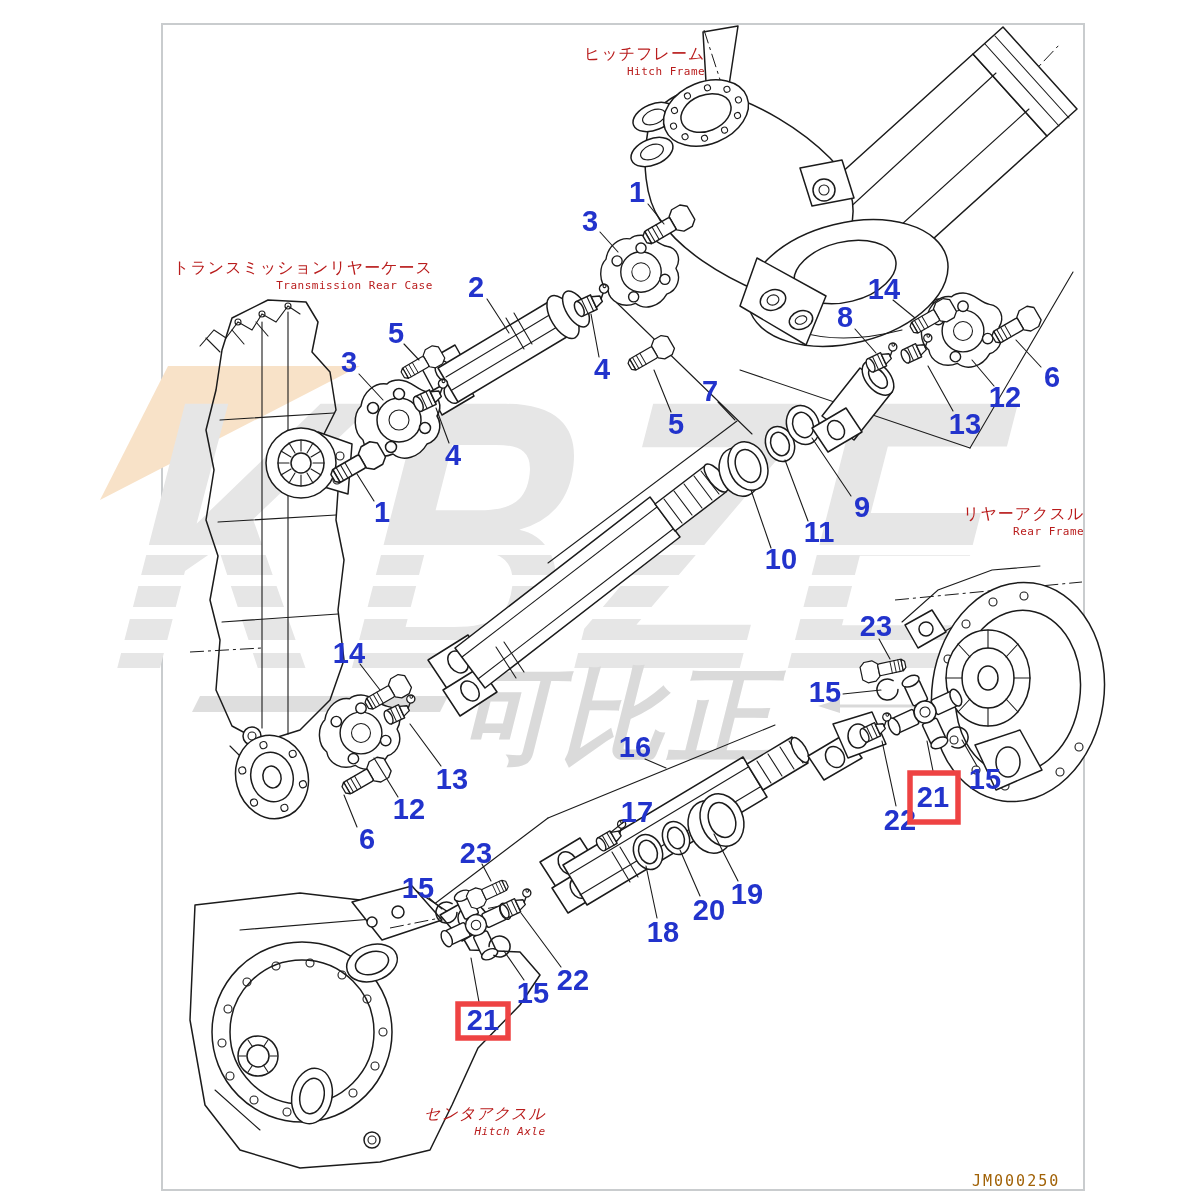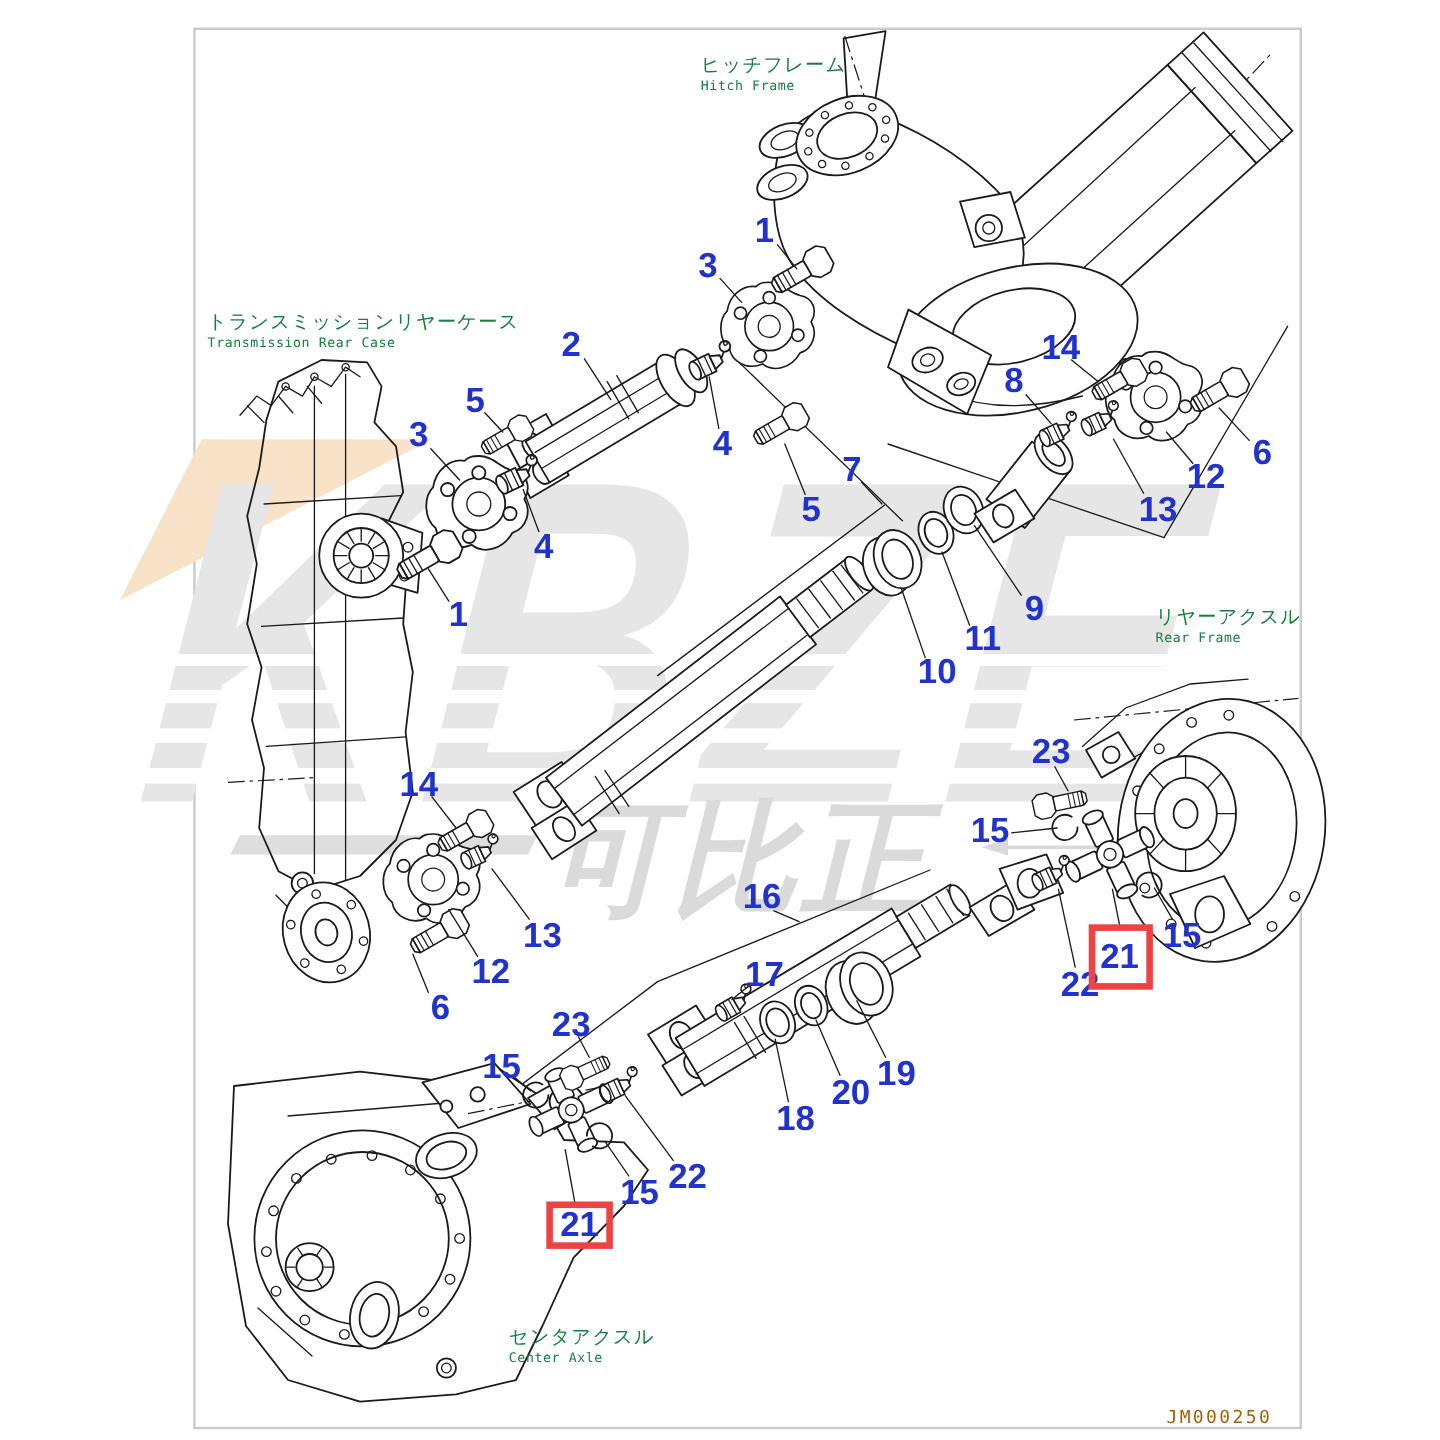--- a/index.html
+++ b/index.html
@@ -9,27 +9,27 @@
          border:2px solid #c9ccce;}
   svg#art{position:absolute;left:0;top:0;}
   .ln{stroke:#1b1b1b;stroke-width:1.5;fill:none;stroke-linecap:round;stroke-linejoin:round;}
   .thin{stroke:#1b1b1b;stroke-width:1.1;fill:none;stroke-linecap:round;}
   .f{fill:#ffffff;stroke:#1b1b1b;stroke-width:1.5;stroke-linejoin:round;}
   .dd{stroke:#1b1b1b;stroke-width:1;fill:none;stroke-dasharray:14 4 3 4;}
   .co{font-family:"Liberation Sans",sans-serif;font-size:29px;font-weight:700;
       fill:var(--blue,#2233cc);text-anchor:middle;}
   .hl{fill:none;stroke:var(--red,#ee4343);stroke-width:5.5;}
   .wmtext{font-family:"Liberation Sans",sans-serif;font-weight:700;font-style:italic;}
-  .dlabel{position:absolute;color:#15803d;line-height:1.3;}
+  .dlabel{position:absolute;color:#b91c1c;line-height:1.3;text-align:right;}
   .jp{font-size:16px;letter-spacing:1px;}
   .en{font-size:11px;letter-spacing:.5px;}
   #lbl-hitch{left:584px;top:44px;}
   #lbl-trans{left:173px;top:258px;}
   #lbl-rear{left:963px;top:504px;}
-  #lbl-center{left:424px;top:1104px;}
+  #lbl-center{left:424px;top:1104px;font-style:italic;}
   .docnum{position:absolute;left:972px;top:1172px;font-size:15px;letter-spacing:2px;color:#a16207;}
 </style>
 </head>
 <body>
 
 <div class="stage">
   <div class="frame"></div>
 
   <svg id="art" width="1200" height="1200" viewBox="0 0 1200 1200">
 
@@ -516,16 +516,16 @@
   <div class="dlabel" id="lbl-trans">
     <div class="jp">トランスミッションリヤーケース</div>
     <div class="en">Transmission Rear Case</div>
   </div>
   <div class="dlabel" id="lbl-rear">
     <div class="jp">リヤーアクスル</div>
     <div class="en">Rear Frame</div>
   </div>
   <div class="dlabel" id="lbl-center">
     <div class="jp">センタアクスル</div>
-    <div class="en">Center Axle</div>
+    <div class="en">Hitch Axle</div>
   </div>
   <div class="docnum">JM000250</div>
 </div>
 
 </body></html>

